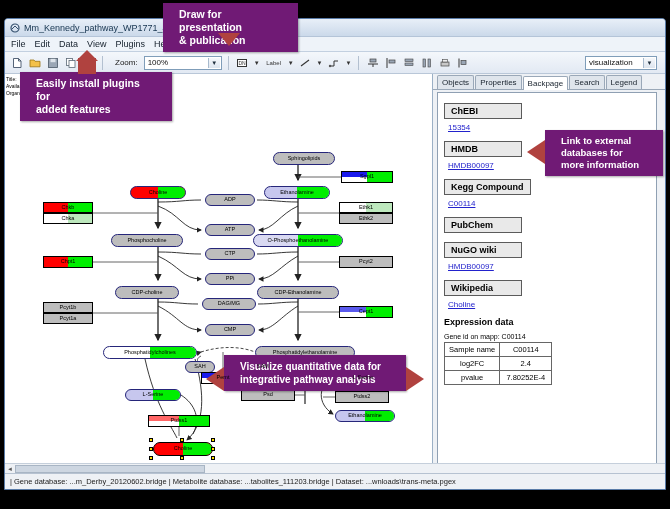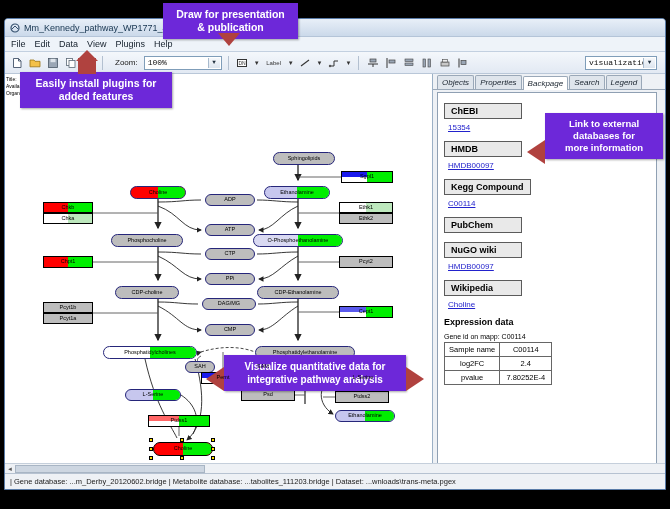--- a/index.html
+++ b/index.html
@@ -30,42 +30,42 @@
     height:22px; background:linear-gradient(#f4f7fb,#e2e9f3);
     border-bottom:1px solid #b9c7d8; display:flex; align-items:center;
     padding:0 4px; gap:3px;
   }
   .tbtn { width:15px; height:15px; display:flex; align-items:center; justify-content:center; }
   .sep { width:1px; height:14px; background:#b3c0d0; margin:0 3px; }
   .zoomlabel { font-size:8px; color:#202020; margin:0 3px 0 6px; }
   .combo {
     height:14px; background:#fff; border:1px solid #7f9db9;
     display:flex; align-items:center; font-size:8px; padding-left:3px;
-    color:#101010; position:relative;font-family:Liberation Mono, monospace;
+    color:#101010; position:relative;
   }
   .combo .arrow {
     position:absolute; right:1px; top:1px; bottom:1px; width:12px;
     background:linear-gradient(#f6f8fb,#dde5ef); border-left:1px solid #a8bacd;
     display:flex; align-items:center; justify-content:center; font-size:6px; color:#20303f;
   }
   .dropdown-arrow { font-size:6px; color:#333; padding:0 1px; }
   .body-area { position:relative; height:395px; display:flex; }
   .canvas {
     position:relative; width:428px; background:#fff;
     border-right:1px solid #9bb0c6; overflow:hidden;
   }
   .sidepanel { flex:1; background:#eef1f5; position:relative; }
   .tabs {
     display:flex; align-items:flex-end; height:16px; padding-left:4px;
     border-bottom:1px solid #9aa8b8; background:#eef1f5; gap:1px;
   }
   .tab {
     font-size:8px; padding:1px 4px; background:#dfe5ec;
     border:1px solid #9aa8b8; border-bottom:none; color:#19232e;
-    border-radius:2px 2px 0 0; line-height:11px;font-style:italic;
+    border-radius:2px 2px 0 0; line-height:11px;
   }
   .tab.active { background:#fff; font-weight:normal; position:relative; top:1px; }
   .panel-scroll {
     position:absolute; left:4px; top:18px; right:8px; bottom:2px;
     background:#fff; border:1px solid #8fa0b3; overflow:hidden; padding:7px 6px;
   }
   .db-head {
     display:inline-block; border:1px solid #5b5b5b; background:#e9e9e9;
     font-size:9px; font-weight:bold; color:#000; padding:2px 6px; min-width:78px;
   }
@@ -94,22 +94,22 @@
     align-items:center; justify-content:center; text-align:center; line-height:1;
   }
   .metab { border:1px solid #26267a; border-radius:9px; background:#c9c9c9; }
   .gene { border:1px solid #000; background:#bfbfbf; }
   .grey { background:#bdbdbd; }
   .lbl { position:relative; z-index:5; }
   .halfL, .halfR { position:absolute; top:0; bottom:0; }
   .halfL { left:0; width:50%; }
   .halfR { right:0; width:50%; }
   .callout {
-    position:absolute; background:#6d28d9; color:#fff; font-weight:bold;
-    text-align:center; font-size:10.5px; line-height:13px; padding:5px 8px;
+    position:absolute; background:#701a75; color:#fff; font-weight:bold;
+    text-align:left; font-size:10.5px; line-height:13px; padding:5px 16px;
     box-shadow:1px 1px 2px rgba(0,0,0,.35);
   }
   .sidebar-left-labels {
     position:absolute; left:1px; top:2px; font-size:5px; color:#000; line-height:7px;
   }
   .share-banner {
     position:absolute; left:16px; top:340px; width:300px; height:40px;
     border:1px solid #c98f8f; background:#ffffff; display:flex;
     align-items:center; justify-content:center;
   }
@@ -548,21 +548,21 @@
 </div>
 <div style="position:absolute;left:218px;top:33px;width:0;height:0;border-left:11px solid transparent;border-right:11px solid transparent;border-top:13px solid #b0423f"></div>
 
 <div class="callout" style="left:20px;top:72px;width:152px">
   <span style="white-space:pre-line">Easily install plugins for
 added features</span>
 </div>
 <div style="position:absolute;left:78px;top:58px;width:18px;height:16px;background:#b0423f"></div>
 <div style="position:absolute;left:76px;top:50px;width:0;height:0;border-left:11px solid transparent;border-right:11px solid transparent;border-bottom:11px solid #b0423f"></div>
 
-<div class="callout" style="left:545px;top:113px;width:118px;font-size:9.5px;line-height:12px">
+<div class="callout" style="left:545px;top:130px;width:118px;font-size:9.5px;line-height:12px">
   <span style="white-space:pre-line">Link  to external
 databases  for
 more information</span>
 </div>
 <div style="position:absolute;left:527px;top:140px;width:0;height:0;border-top:12px solid transparent;border-bottom:12px solid transparent;border-right:18px solid #b0423f"></div>
 
 <div class="callout" style="left:224px;top:355px;width:182px;font-size:10px;line-height:13px">
   <span style="white-space:pre-line">Visualize quantitative data  for
 integrative pathway analysis</span>
 </div>

